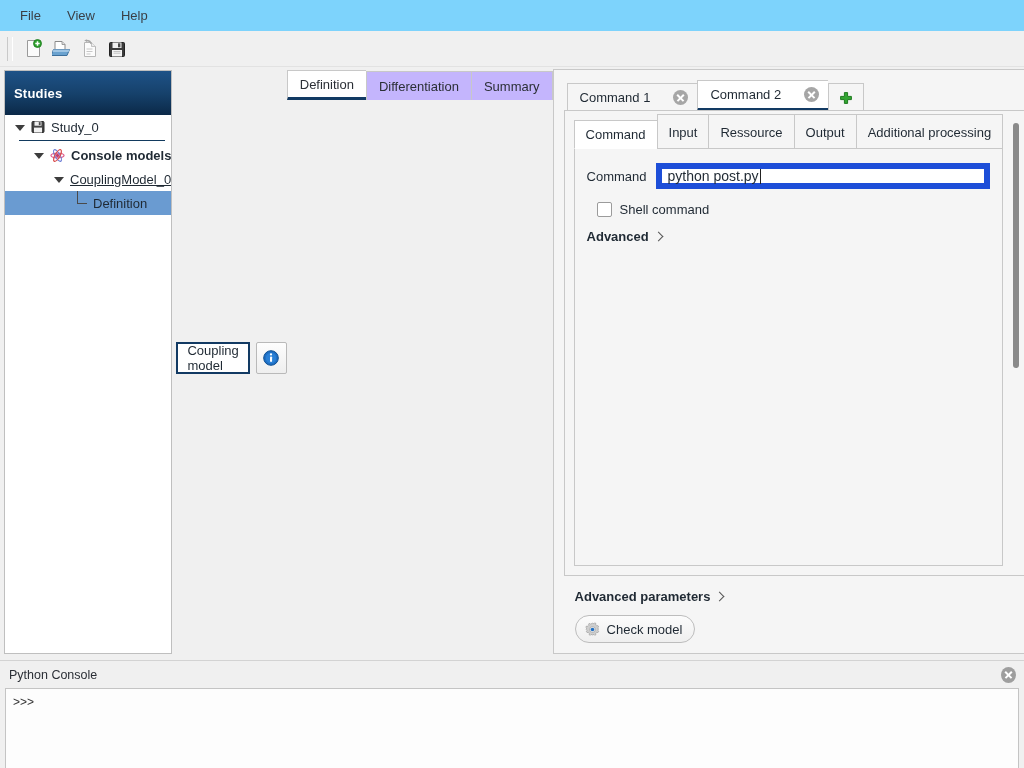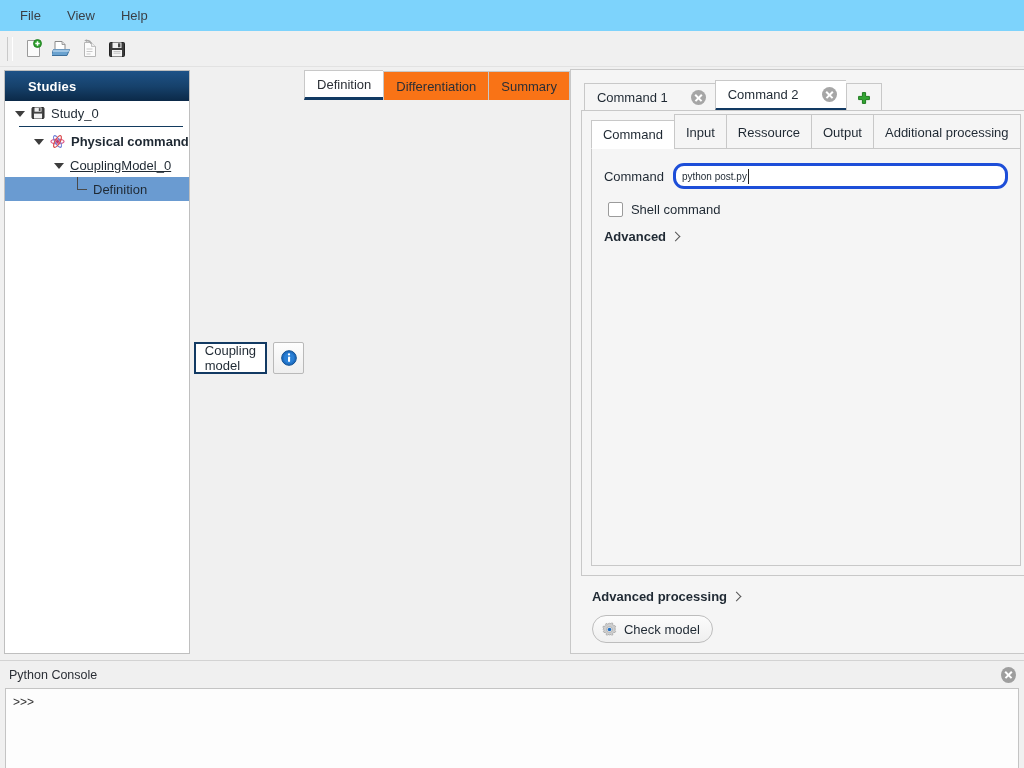--- a/index.html
+++ b/index.html
@@ -65,29 +65,29 @@
   
   #sidebar {
     width: 261px;
     margin: 3px 0 6px 4px;
     background: #ffffff;
     border: 1px solid #bfbfbf;
     display: flex;
     flex-direction: column;
   }
   #studies-header {
-    height: 30px;
+    height: 44px;
     background: linear-gradient(to bottom, #1d4f80 0%, #174madd 1%, #133d66 55%, #0c2a4a 100%);
     background: linear-gradient(to bottom, #1e5287 0%, #16416b 52%, #0b2948 100%);
     color: #ffffff;
     font-size: 13px;
     font-weight: bold;
     display: flex;
     align-items: center;
-    padding-left: 23px;
+    padding-left: 9px;
     letter-spacing: .2px;
   }
   #tree {
     flex: 1;
     padding-top: 0;
     overflow: hidden;
   }
   .tree-row {
     display: flex;
     align-items: center;
@@ -182,21 +182,21 @@
     height: 30px;
     position: relative;
     z-index: 2;
   }
   .tab {
     height: 29px;
     padding: 0 12px;
     display: flex;
     align-items: center;
     font-size: 13px;
-    background: #f97316;
+    background: #c4b5fd;
     border: 1px solid #c8c8c8;
     border-bottom: none;
     border-right: none;
     color: #2b2f36;
     cursor: default;
     white-space: nowrap;
   }
   .tab:last-child { border-right: 1px solid #c8c8c8; }
   .tab.active {
     background: #ffffff;
@@ -322,41 +322,41 @@
     display: flex;
     align-items: center;
     gap: 9px;
     margin-bottom: 13px;
   }
   .formlabel { font-size: 13px; color: #1f2933; }
   #command-input {
     flex: 1;
     height: 26px;
     background: #ffffff;
-    border: 3px solid #1d4ed8;
-    border-radius: 11px;
+    border: 6px solid #1d4ed8;
+    border-radius: 0;
     display: flex;
     align-items: center;
     padding: 0 6px;
-    font-size: 10px;
+    font-size: 14px;
     position: relative;
   }
   .caret {
     display: inline-block;
     width: 1px;
     height: 15px;
     background: #222;
     margin-left: 1px;
   }
   .checkrow {
     display: flex;
     align-items: center;
     gap: 8px;
     margin-bottom: 12px;
-    margin-left: 4px;
+    margin-left: 10px;
   }
   .checkbox {
     width: 15px; height: 15px;
     border: 1px solid #9b9b9b;
     background: #ffffff;
     border-radius: 2px;
     flex: 0 0 auto;
   }
   .disclosure {
     display: flex;
@@ -532,21 +532,21 @@
         <span class="ico">
           <svg width="15" height="15" viewBox="0 0 16 16">
             <g transform="translate(8,8)">
               <ellipse rx="7" ry="2.6" fill="none" stroke="#e05c8a" stroke-width="1.3"></ellipse>
               <ellipse rx="7" ry="2.6" fill="none" stroke="#6f7fd6" stroke-width="1.3" transform="rotate(60)"></ellipse>
               <ellipse rx="7" ry="2.6" fill="none" stroke="#d94b4b" stroke-width="1.3" transform="rotate(120)"></ellipse>
               <circle r="1.8" fill="#c23b6e"></circle>
             </g>
           </svg>
         </span>
-        <span class="lbl-bold">Physical command</span>
+        <span class="lbl-bold">Console models</span>
       </div>
 
       <div class="tree-row" style="padding-left:48px;">
         <span class="arrow"></span>
         <span class="lbl-underline">CouplingModel_0</span>
       </div>
 
       <div class="tree-row selected" style="padding-left:68px;">
         <span class="elbow"></span>
         <span>Definition</span>
@@ -627,21 +627,21 @@
           </div>
         </div>
 
         <div id="vscroll">
           <div id="vthumb"></div>
         </div>
       </div>
 
       <div id="below-panel">
         <div class="disclosure" id="adv-params">
-          <span>Advanced processing</span>
+          <span>Advanced parameters</span>
           <span class="chev"></span>
         </div>
 
         <div id="check-btn">
           <svg width="15" height="15" viewBox="0 0 16 16">
             <path d="M8 1.3l1.5.55.9-1.0 1.35.95-.35 1.3 1.05 1.05 1.3-.35.95 1.35-1.0.9.55 1.5-.55 1.5 1.0.9-.95 1.35-1.3-.35-1.05 1.05.35 1.3-1.35.95-.9-1.0-1.5.55-1.5-.55-.9 1.0-1.35-.95.35-1.3-1.05-1.05-1.3.35-.95-1.35 1.0-.9L1.3 8l.55-1.5-1.0-.9.95-1.35 1.3.35L4.15 3.55l-.35-1.3.95-.95.9 1.0z" fill="#cfcfcf" stroke="#9a9a9a" stroke-width=".7" stroke-linejoin="round"></path>
             <circle cx="8" cy="8" r="3.1" fill="#eeeeee" stroke="#9a9a9a" stroke-width=".7"></circle>
             <circle cx="8" cy="8" r="1.9" fill="#1f6fc4"></circle>
           </svg>
           <span>Check model</span>

